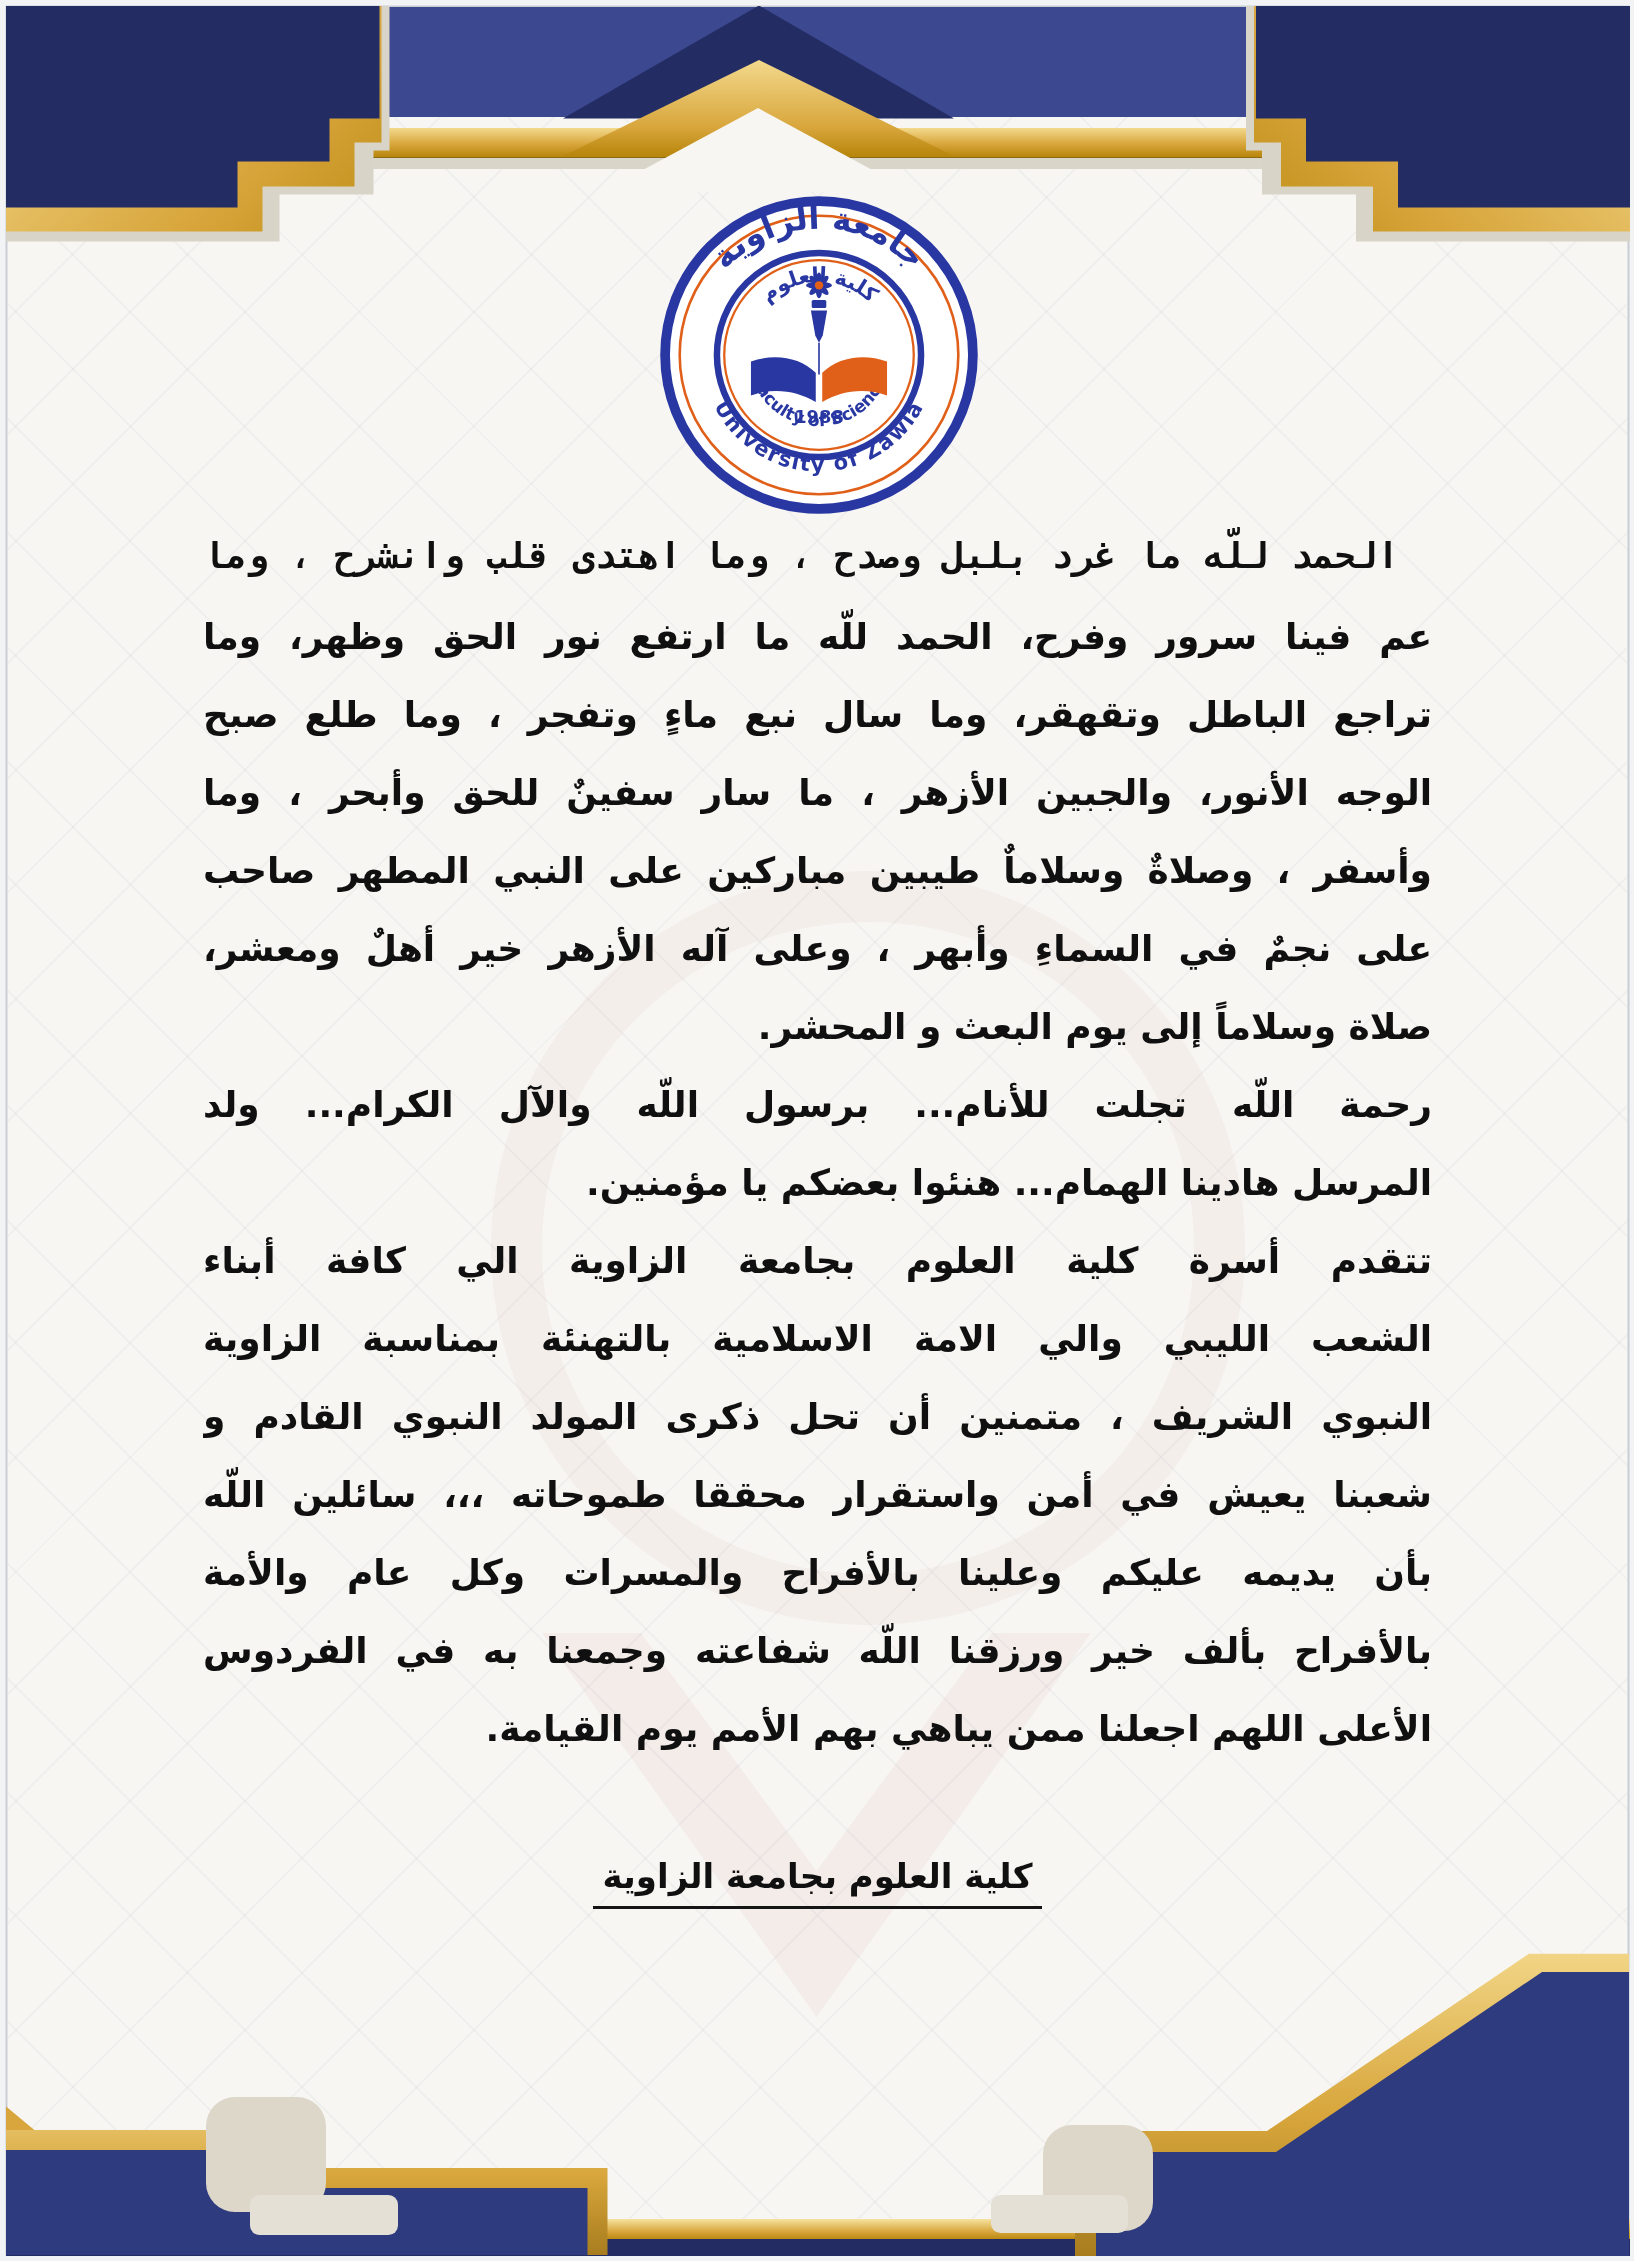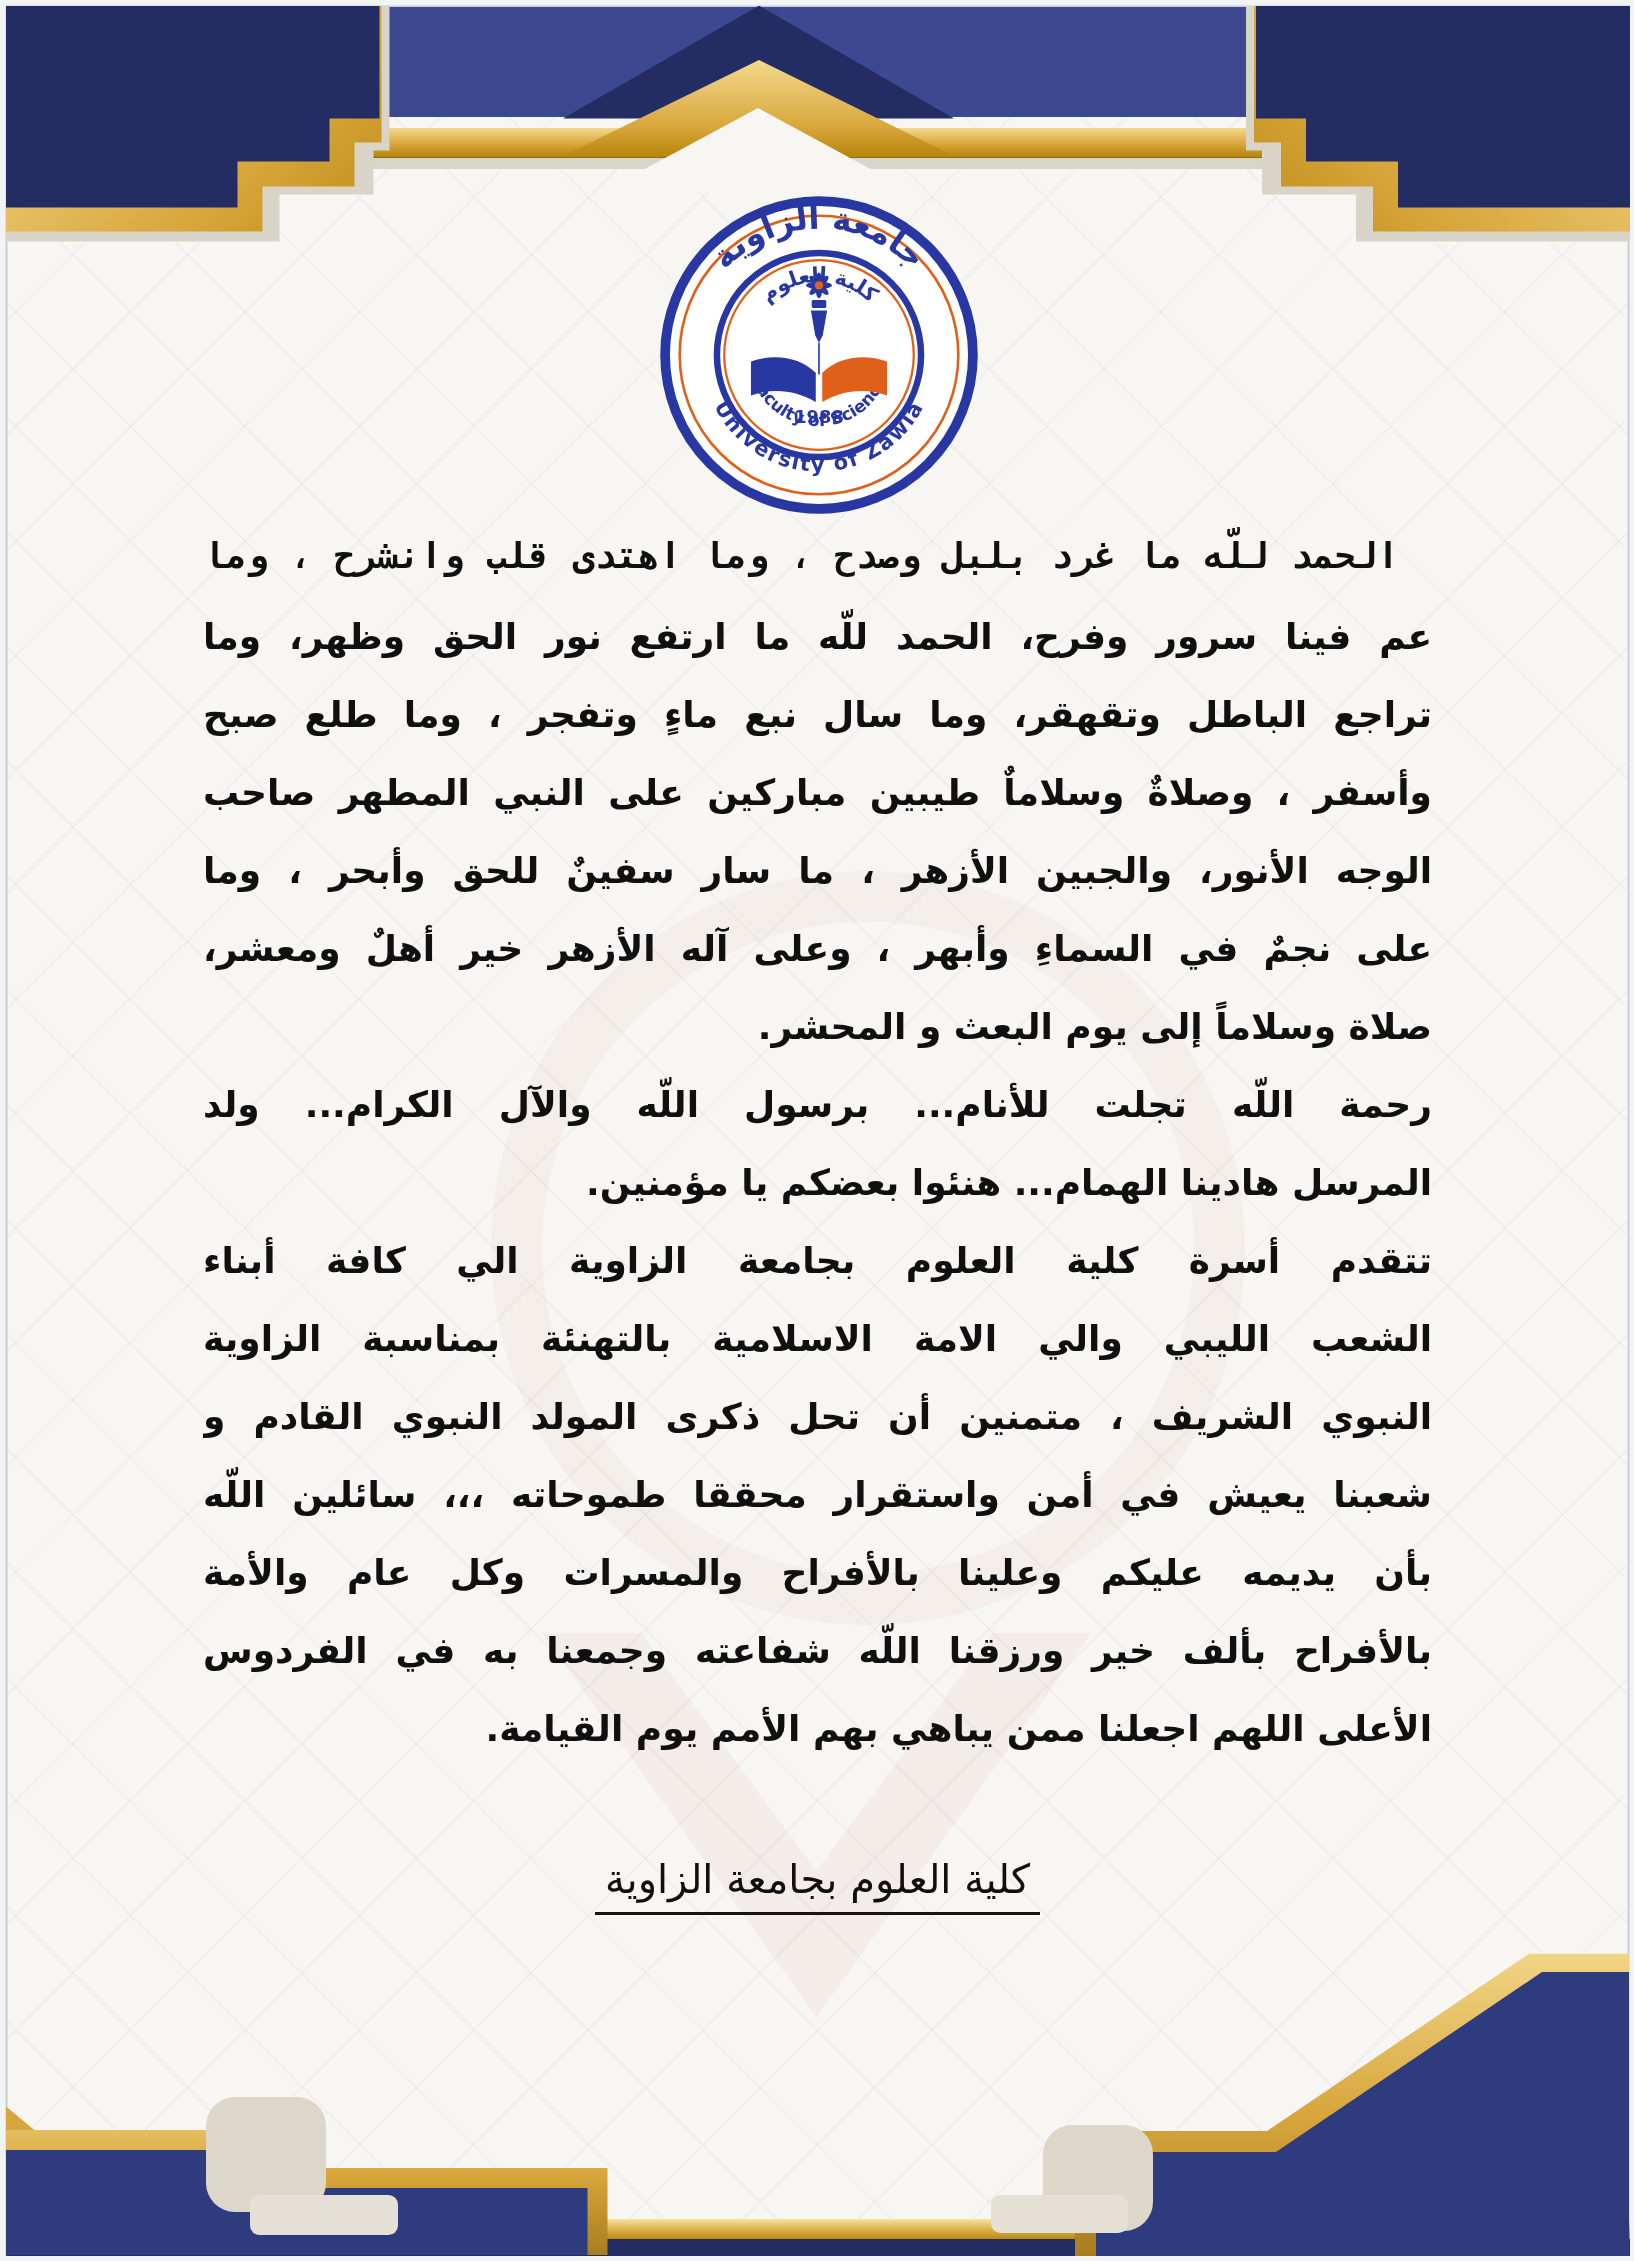--- a/index.html
+++ b/index.html
@@ -89,21 +89,21 @@
     position:absolute;left:203px;top:520px;width:1229px;z-index:9;
     direction:rtl;color:var(--text);
     font-size:36px;font-weight:700;line-height:78px;
   }
   .text-block .line{text-align:justify;text-align-last:justify;overflow:hidden;white-space:nowrap;}
   .text-block .line.para-end{text-align-last:right;}
   .text-block .line.para-start{padding-right:33px;font-family:Liberation Mono, monospace;}
 
   .signature{position:absolute;left:0;right:0;top:1856px;text-align:center;z-index:9;direction:rtl;}
   .signature span{
-    display:inline-block;font-size:40px;font-weight:400;color:var(--text);
+    display:inline-block;font-size:34px;font-weight:700;color:var(--text);
     padding:0 9.6px 9.6px 9.6px;border-bottom:3.4px solid #151515;
   }
 </style>
 </head>
 <body>
 
 <div class="page">
 
   <div class="texture"></div>
   <div class="ghost-ring"></div>
@@ -189,22 +189,22 @@
         <path d="M 102,111 C 112,101 128,99 142,104 L 142,125 C 128,120 114,122 102,129 Z" fill="var(--orange)"></path>
       </g>
       <text x="100" y="142" text-anchor="middle" font-size="11" font-weight="bold" fill="var(--logo-navy)">1988</text>
     </svg>
   </div>
 
   <div class="text-block">
       <div class="line para-start">الحمد للّه ما غرد بلبل وصدح ، وما اهتدى قلب وانشرح ، وما</div>
       <div class="line">عم فينا سرور وفرح، الحمد للّه ما ارتفع نور الحق وظهر، وما</div>
       <div class="line">تراجع الباطل وتقهقر، وما سال نبع ماءٍ وتفجر ، وما طلع صبح</div>
+      <div class="line">الوجه الأنور، والجبين الأزهر ، ما سار سفينٌ للحق وأبحر ، وما</div>
       <div class="line">وأسفر ، وصلاةٌ وسلاماٌ طيبين مباركين على النبي المطهر صاحب</div>
-      <div class="line">الوجه الأنور، والجبين الأزهر ، ما سار سفينٌ للحق وأبحر ، وما</div>
       <div class="line">على نجمٌ في السماءِ وأبهر ، وعلى آله الأزهر خير أهلٌ ومعشر،</div>
       <div class="line para-end">صلاة وسلاماً إلى يوم البعث و المحشر.</div>
       <div class="line">رحمة اللّه تجلت للأنام... برسول اللّه والآل الكرام... ولد</div>
       <div class="line para-end">المرسل هادينا الهمام... هنئوا بعضكم يا مؤمنين.</div>
       <div class="line">تتقدم أسرة كلية العلوم بجامعة الزاوية الي كافة أبناء</div>
       <div class="line">الشعب الليبي والي الامة الاسلامية بالتهنئة بمناسبة الزاوية</div>
       <div class="line">النبوي الشريف ، متمنين أن تحل ذكرى المولد النبوي القادم و</div>
       <div class="line">شعبنا يعيش في أمن واستقرار محققا طموحاته ،،، سائلين اللّه</div>
       <div class="line">بأن يديمه عليكم وعلينا بالأفراح والمسرات وكل عام والأمة</div>
       <div class="line">بالأفراح بألف خير ورزقنا اللّه شفاعته وجمعنا به في الفردوس</div>

